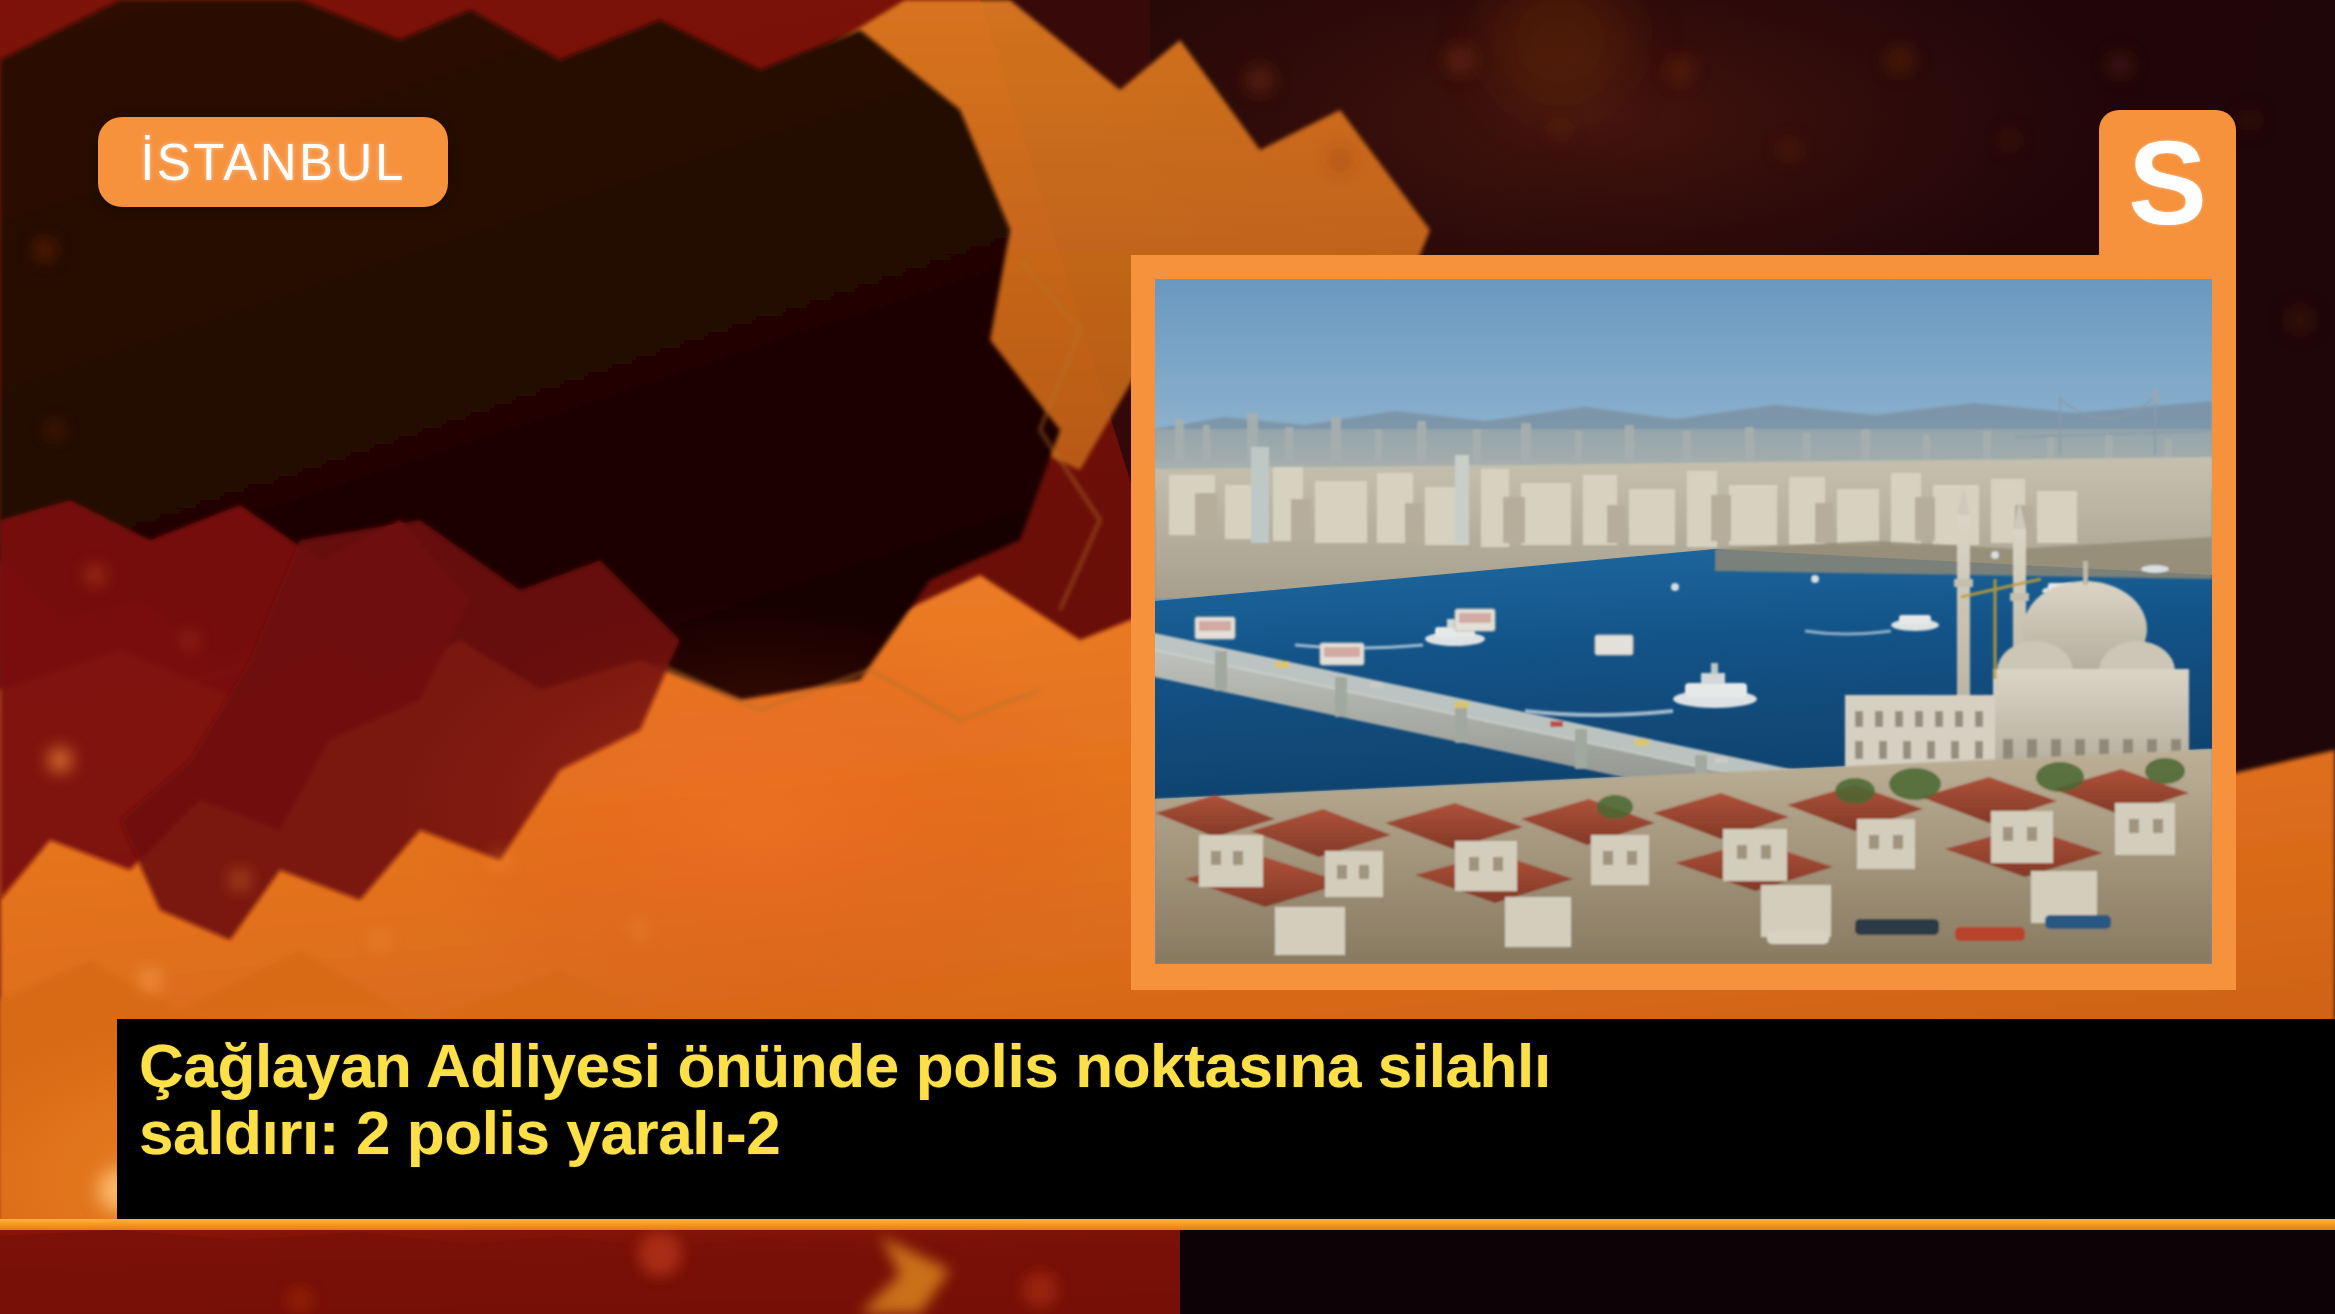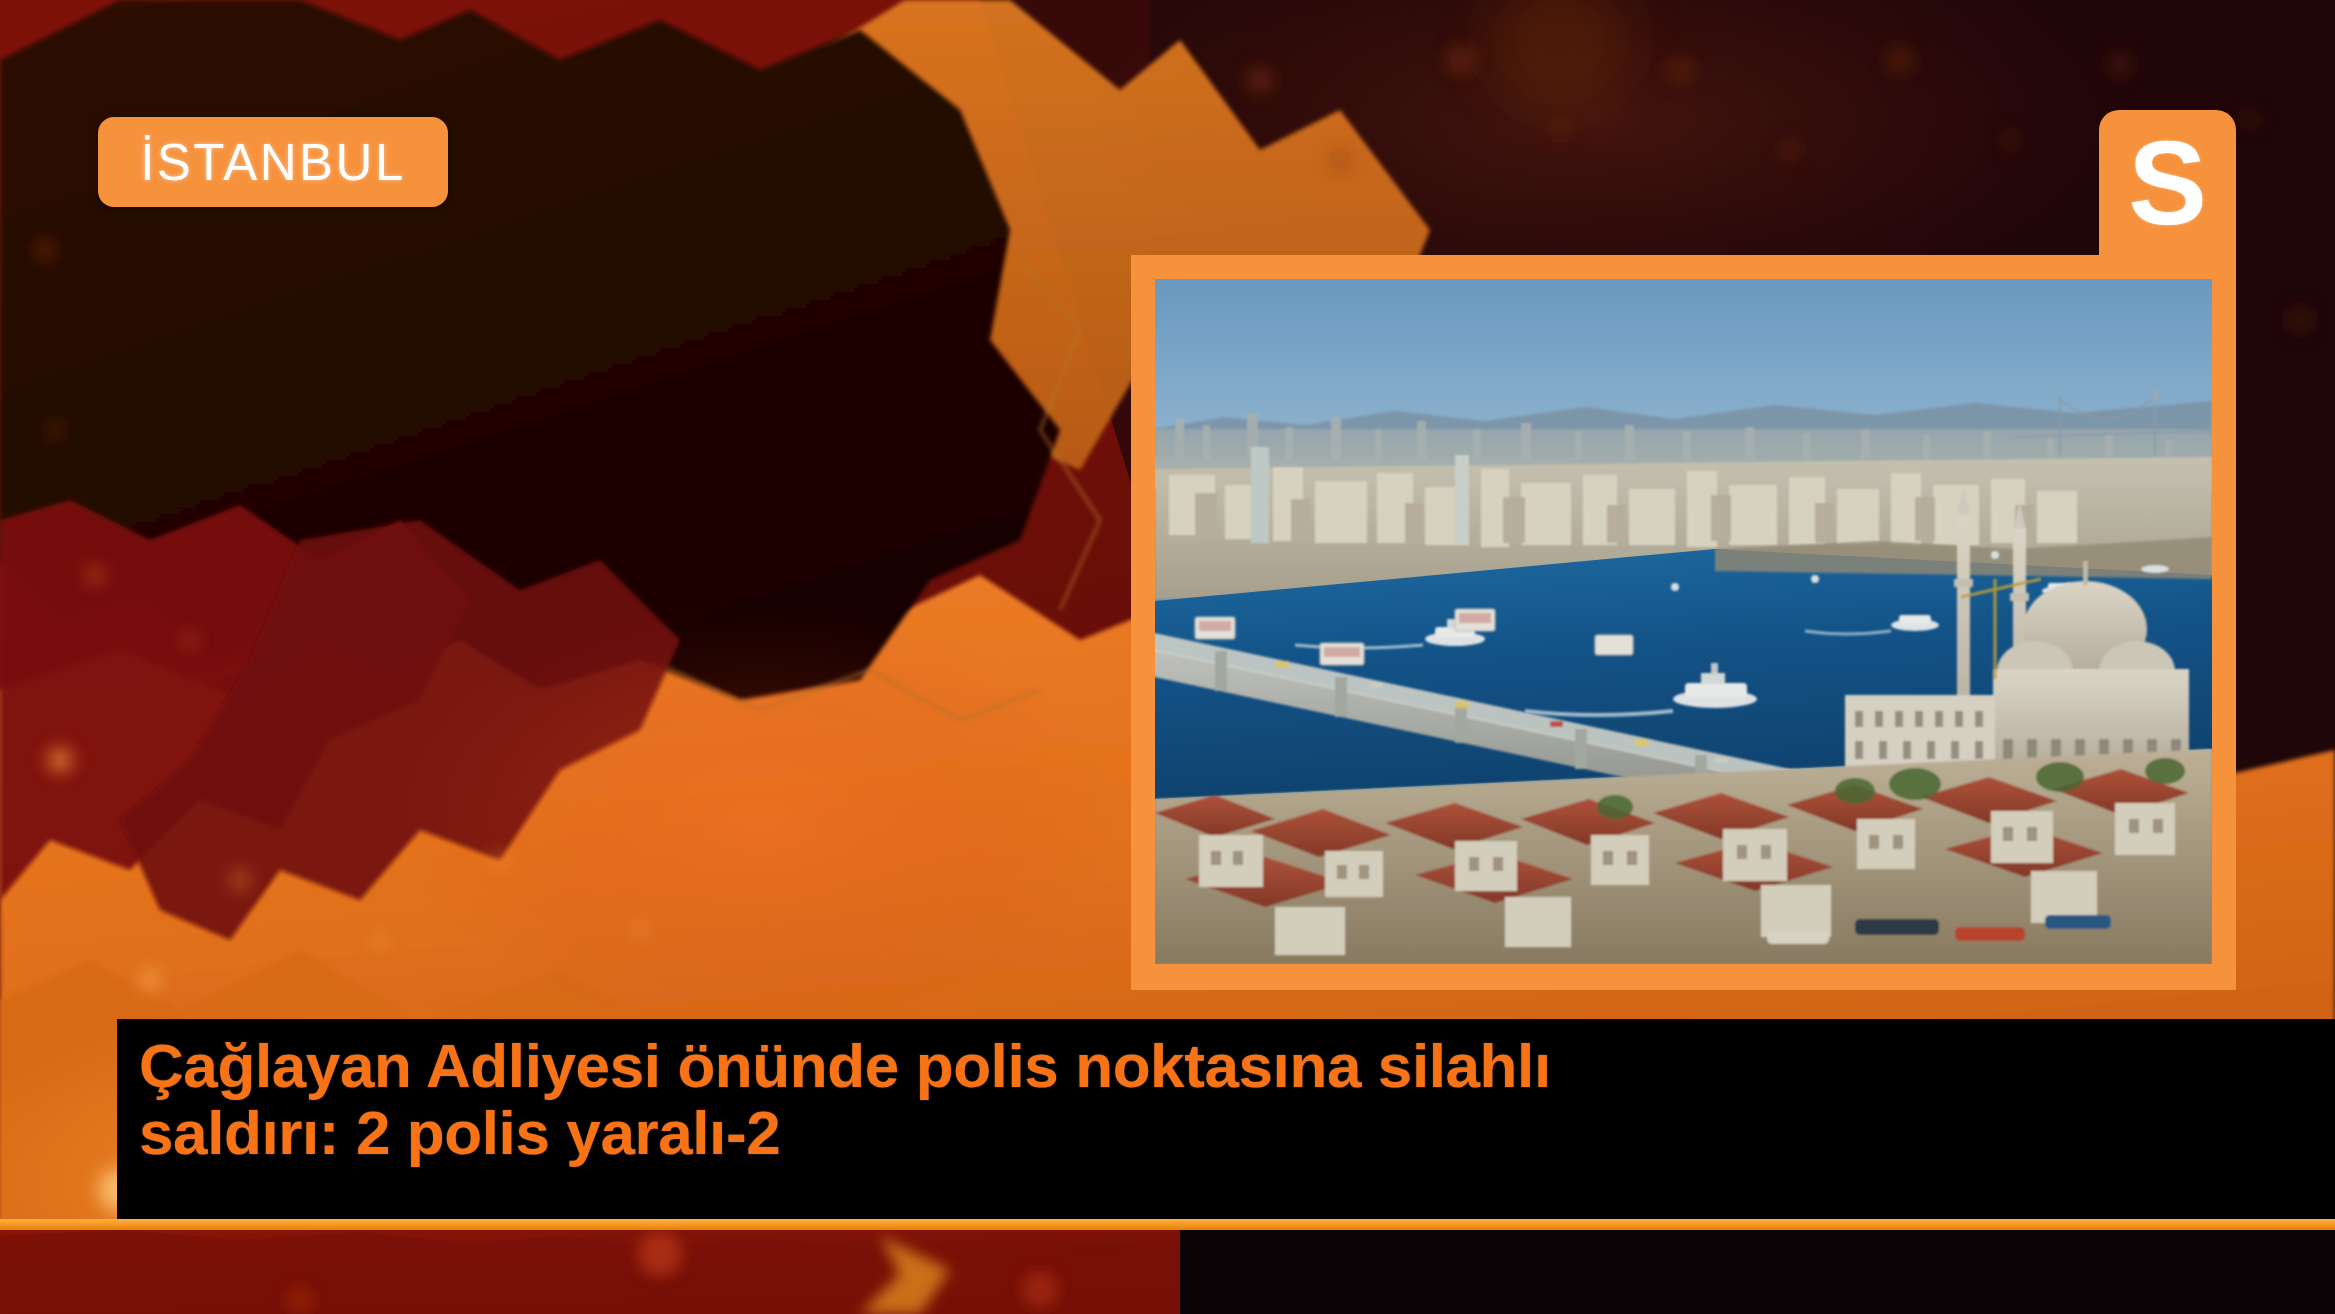--- a/index.html
+++ b/index.html
@@ -25,21 +25,21 @@
   }
   #bg-svg { display: block; width: 2335px; height: 1314px; }
 
   
   #city-badge {
     position: absolute;
     left: 98px;
     top: 117px;
     width: 350px;
     height: 90px;
-    border-radius: 16px;
+    border-radius: 24px;
     background: #F6913C;
     display: flex;
     align-items: center;
     justify-content: center;
     box-shadow: 0 2px 10px rgba(0,0,0,0.35);
   }
   #city-badge-label {
     color: #FFFFFF;
     font-size: 51px;
     font-weight: 300;
@@ -96,21 +96,21 @@
     position: absolute;
     left: 117px;
     top: 1019px;
     width: 2218px;
     height: 200px;
     background: #000000;
     box-sizing: border-box;
     padding: 14px 22px 0 22px;
   }
   #headline-text {
-    color: #f97316;
+    color: #fde047;
     font-size: 62px;
     font-weight: 700;
     line-height: 1.08;
     letter-spacing: -0.4px;
     max-width: 1540px;
     text-shadow: 0 0 2px rgba(255,255,255,0.25);
   }
 
   #accent-bar {
     position: absolute;

